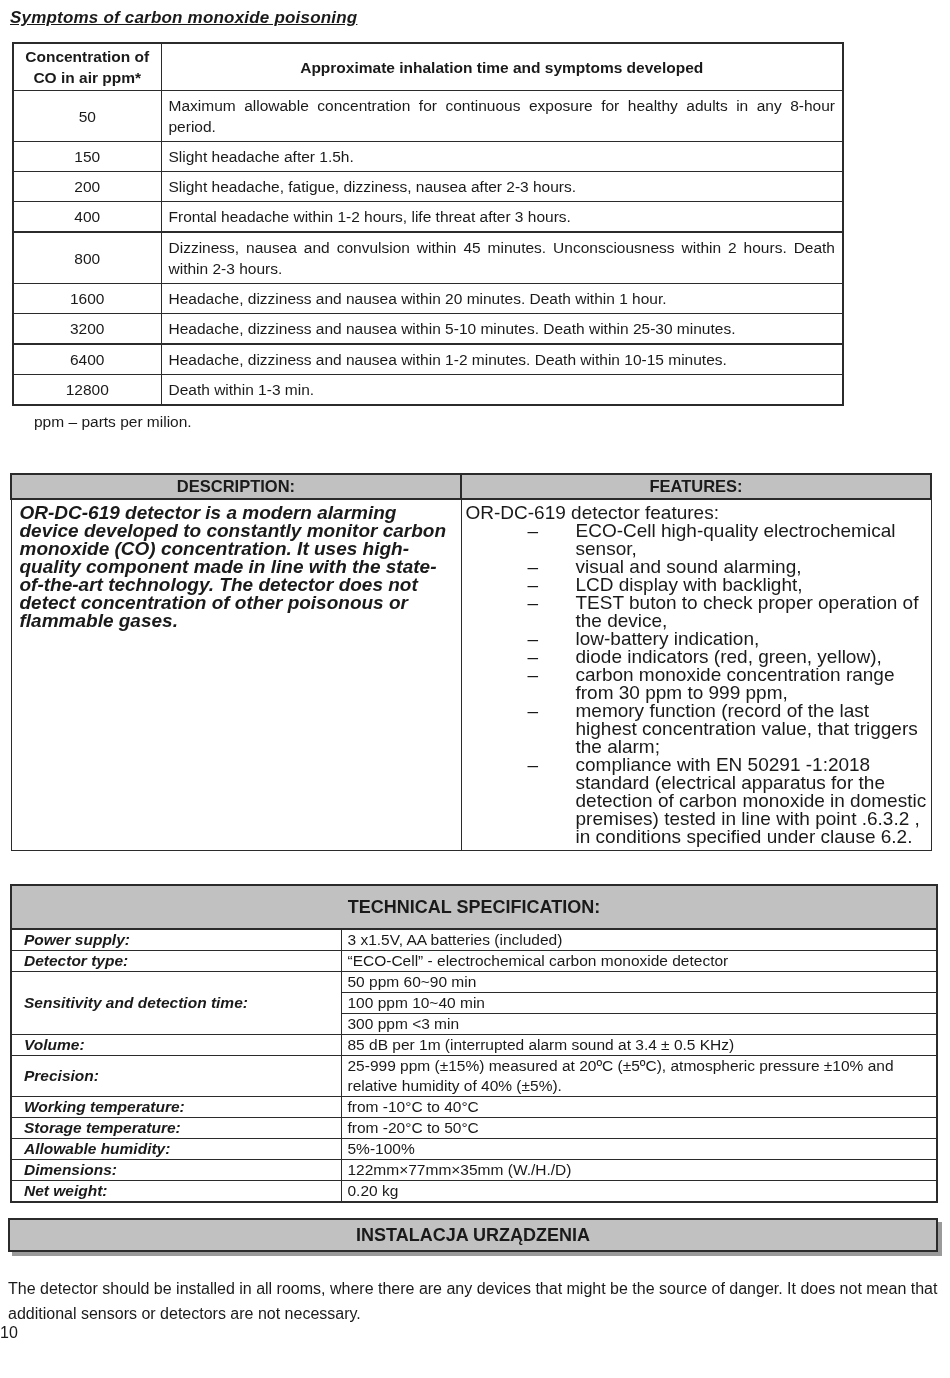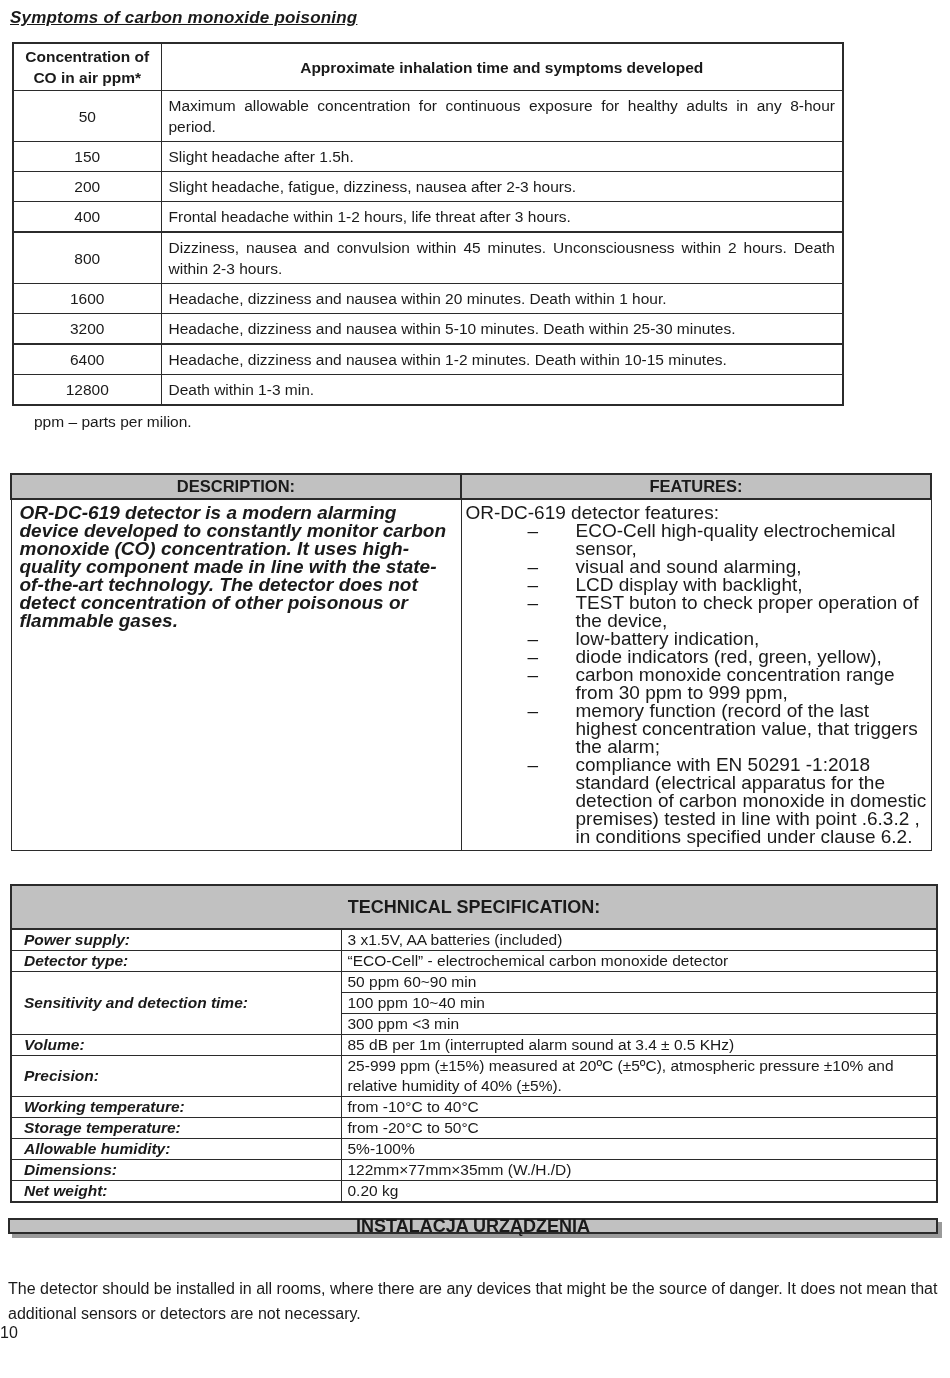--- a/index.html
+++ b/index.html
@@ -142,21 +142,21 @@
   .tech-table td.lbl{
     font-weight:bold;
     font-style:italic;
     padding-left:12px;
   }
   
   .install-band{
     position:absolute;
     left:8px; top:1218px;
     width:930px;
-    height:16px;
+    height:34px;
     background:var(--band-bg);
     border:2px solid var(--border);
     box-shadow:4px 4px 0 var(--shadow);
     display:flex;
     align-items:center;
     justify-content:center;
     font-size:18px;
     font-weight:bold;
   }
   .install-paragraph{

